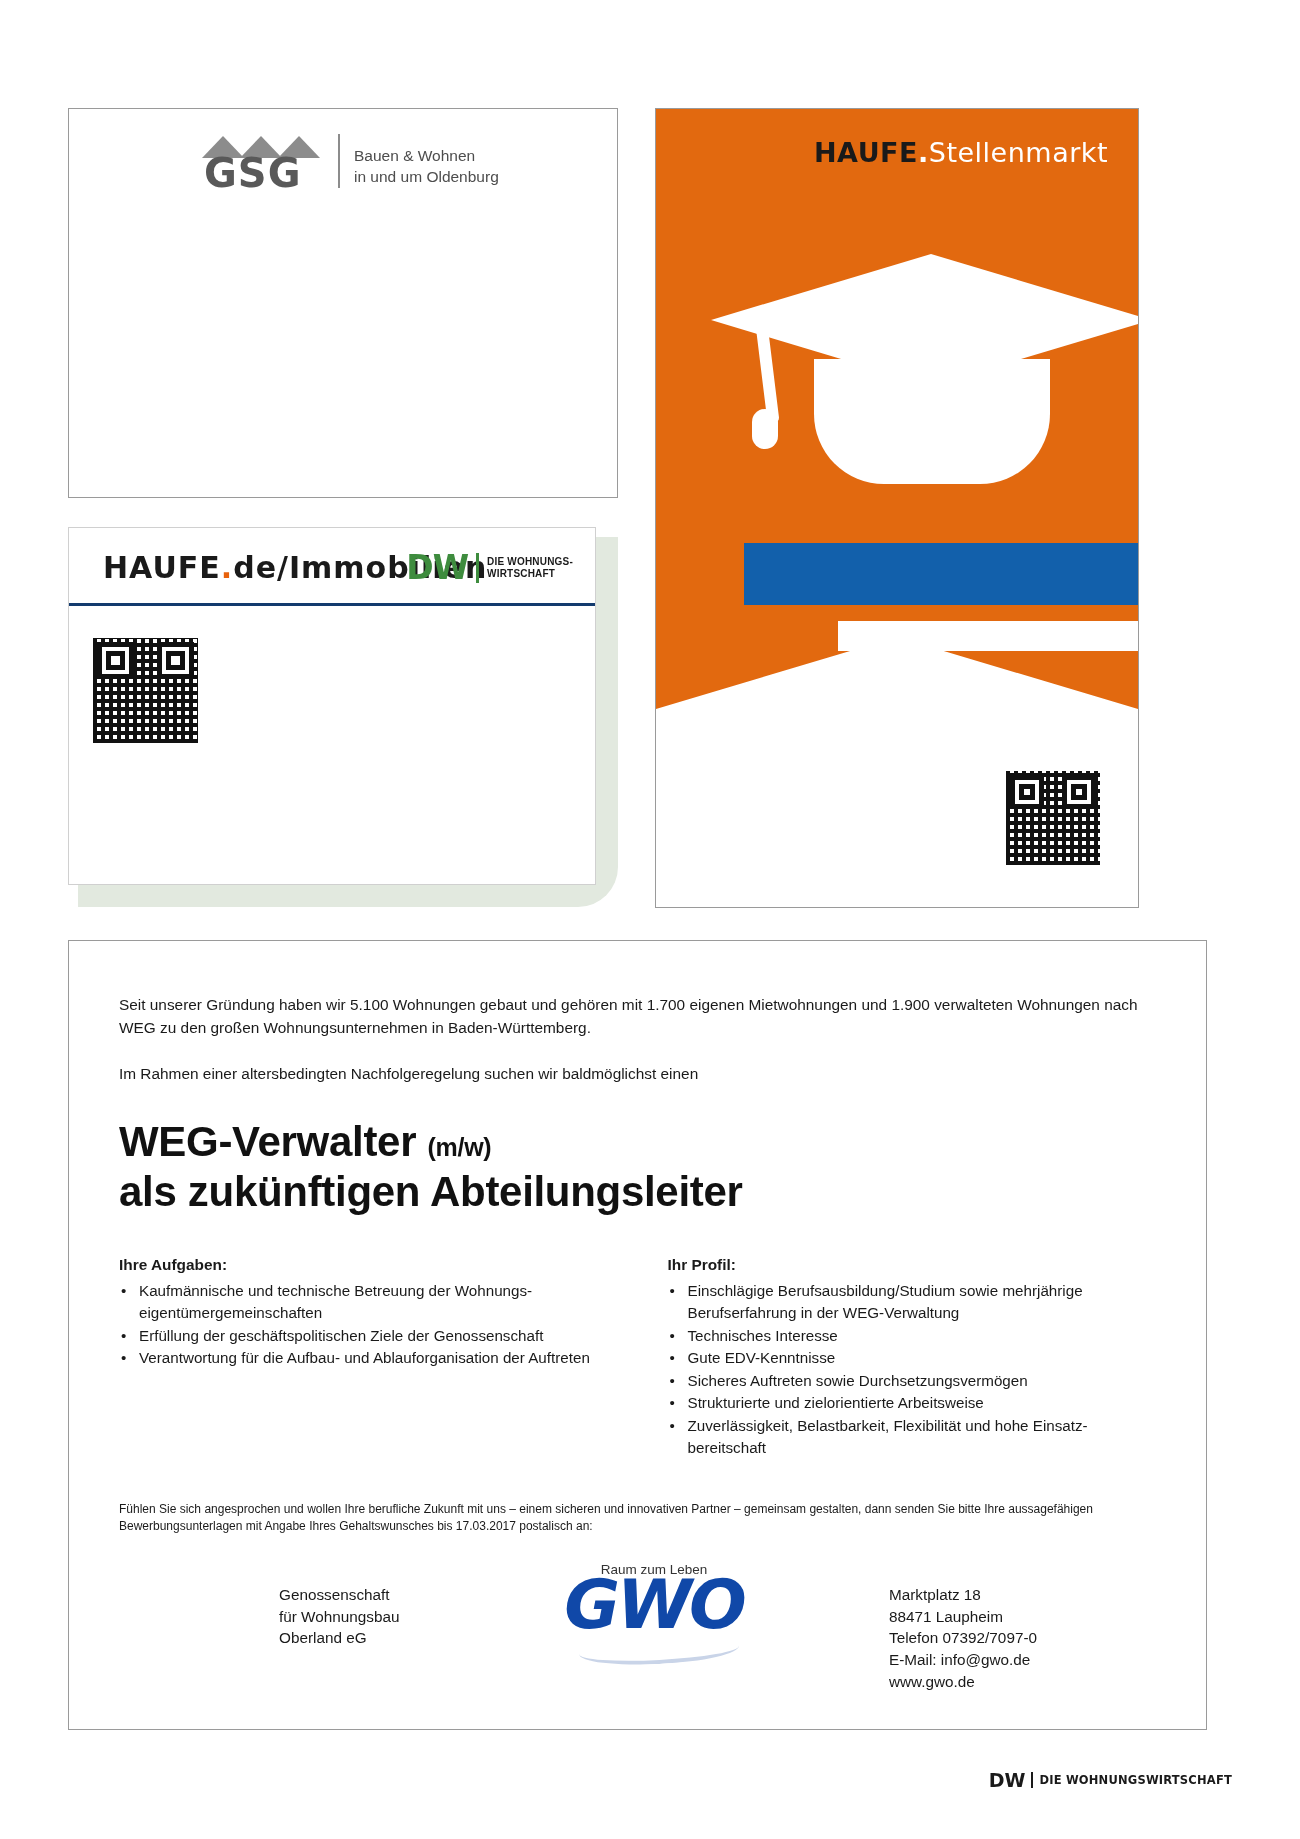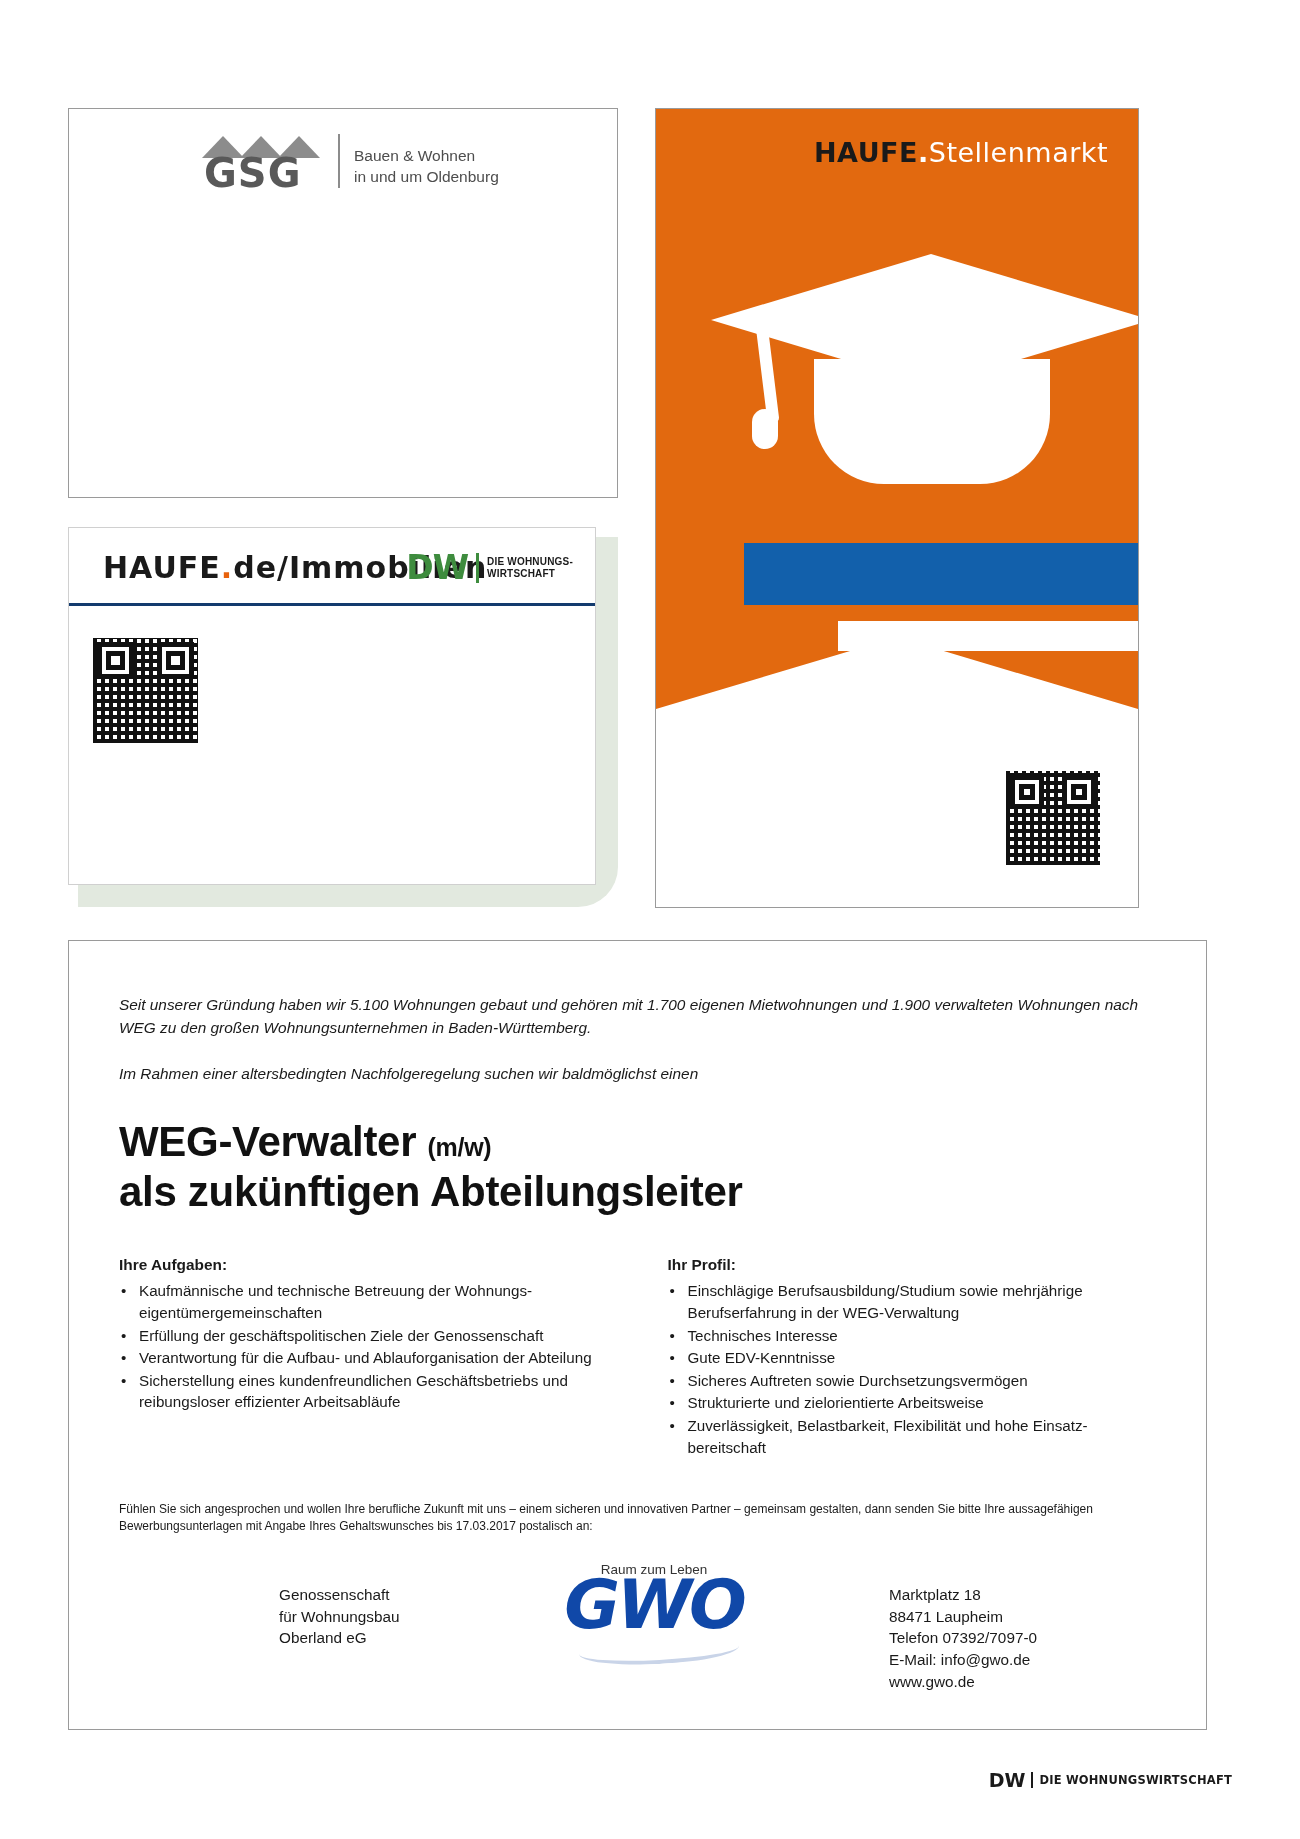--- a/index.html
+++ b/index.html
@@ -283,21 +283,20 @@
     border: 1px solid #9a9a9a;
     box-sizing: border-box;
     background: #fff;
     padding: 38px 50px 0 50px;
   }
   .intro {
     font-size: 15.4px;
     line-height: 1.45;
     color: #1a1a1a;
     max-width: 1040px;
-    font-style: italic;
   }
   .intro.second { margin-top: 24px; }
   .job-title {
     margin-top: 32px;
     font-size: 42px;
     font-weight: bold;
     line-height: 1.18;
     letter-spacing: -0.3px;
     color: #111;
   }
@@ -473,22 +472,21 @@
     <span class="mw">(m/w)</span><br>
     <span>als zukünftigen Abteilungsleiter</span>
   </div>
 
   <div class="cols">
     <div class="col">
       <h3>Ihre Aufgaben:</h3>
       <ul>
         <li>Kaufmännische und technische Betreuung der Wohnungs-eigentümergemeinschaften</li>
         <li>Erfüllung der geschäftspolitischen Ziele der Genossenschaft</li>
-        <li>Verantwortung für die Aufbau- und Ablauforganisation der Abteilung</li>
-        <li>Sicherstellung eines kundenfreundlichen Geschäftsbetriebs und reibungsloser effizienter Arbeitsabläufe</li>
+        <li>Verantwortung für die Aufbau- und Ablauforganisation der Auftreten</li>
       </ul>
     </div>
     <div class="col">
       <h3>Ihr Profil:</h3>
       <ul>
         <li>Einschlägige Berufsausbildung/Studium sowie mehrjährige Berufserfahrung in der WEG-Verwaltung</li>
         <li>Technisches Interesse</li>
         <li>Gute EDV-Kenntnisse</li>
         <li>Sicheres Auftreten sowie Durchsetzungsvermögen</li>
         <li>Strukturierte und zielorientierte Arbeitsweise</li>

